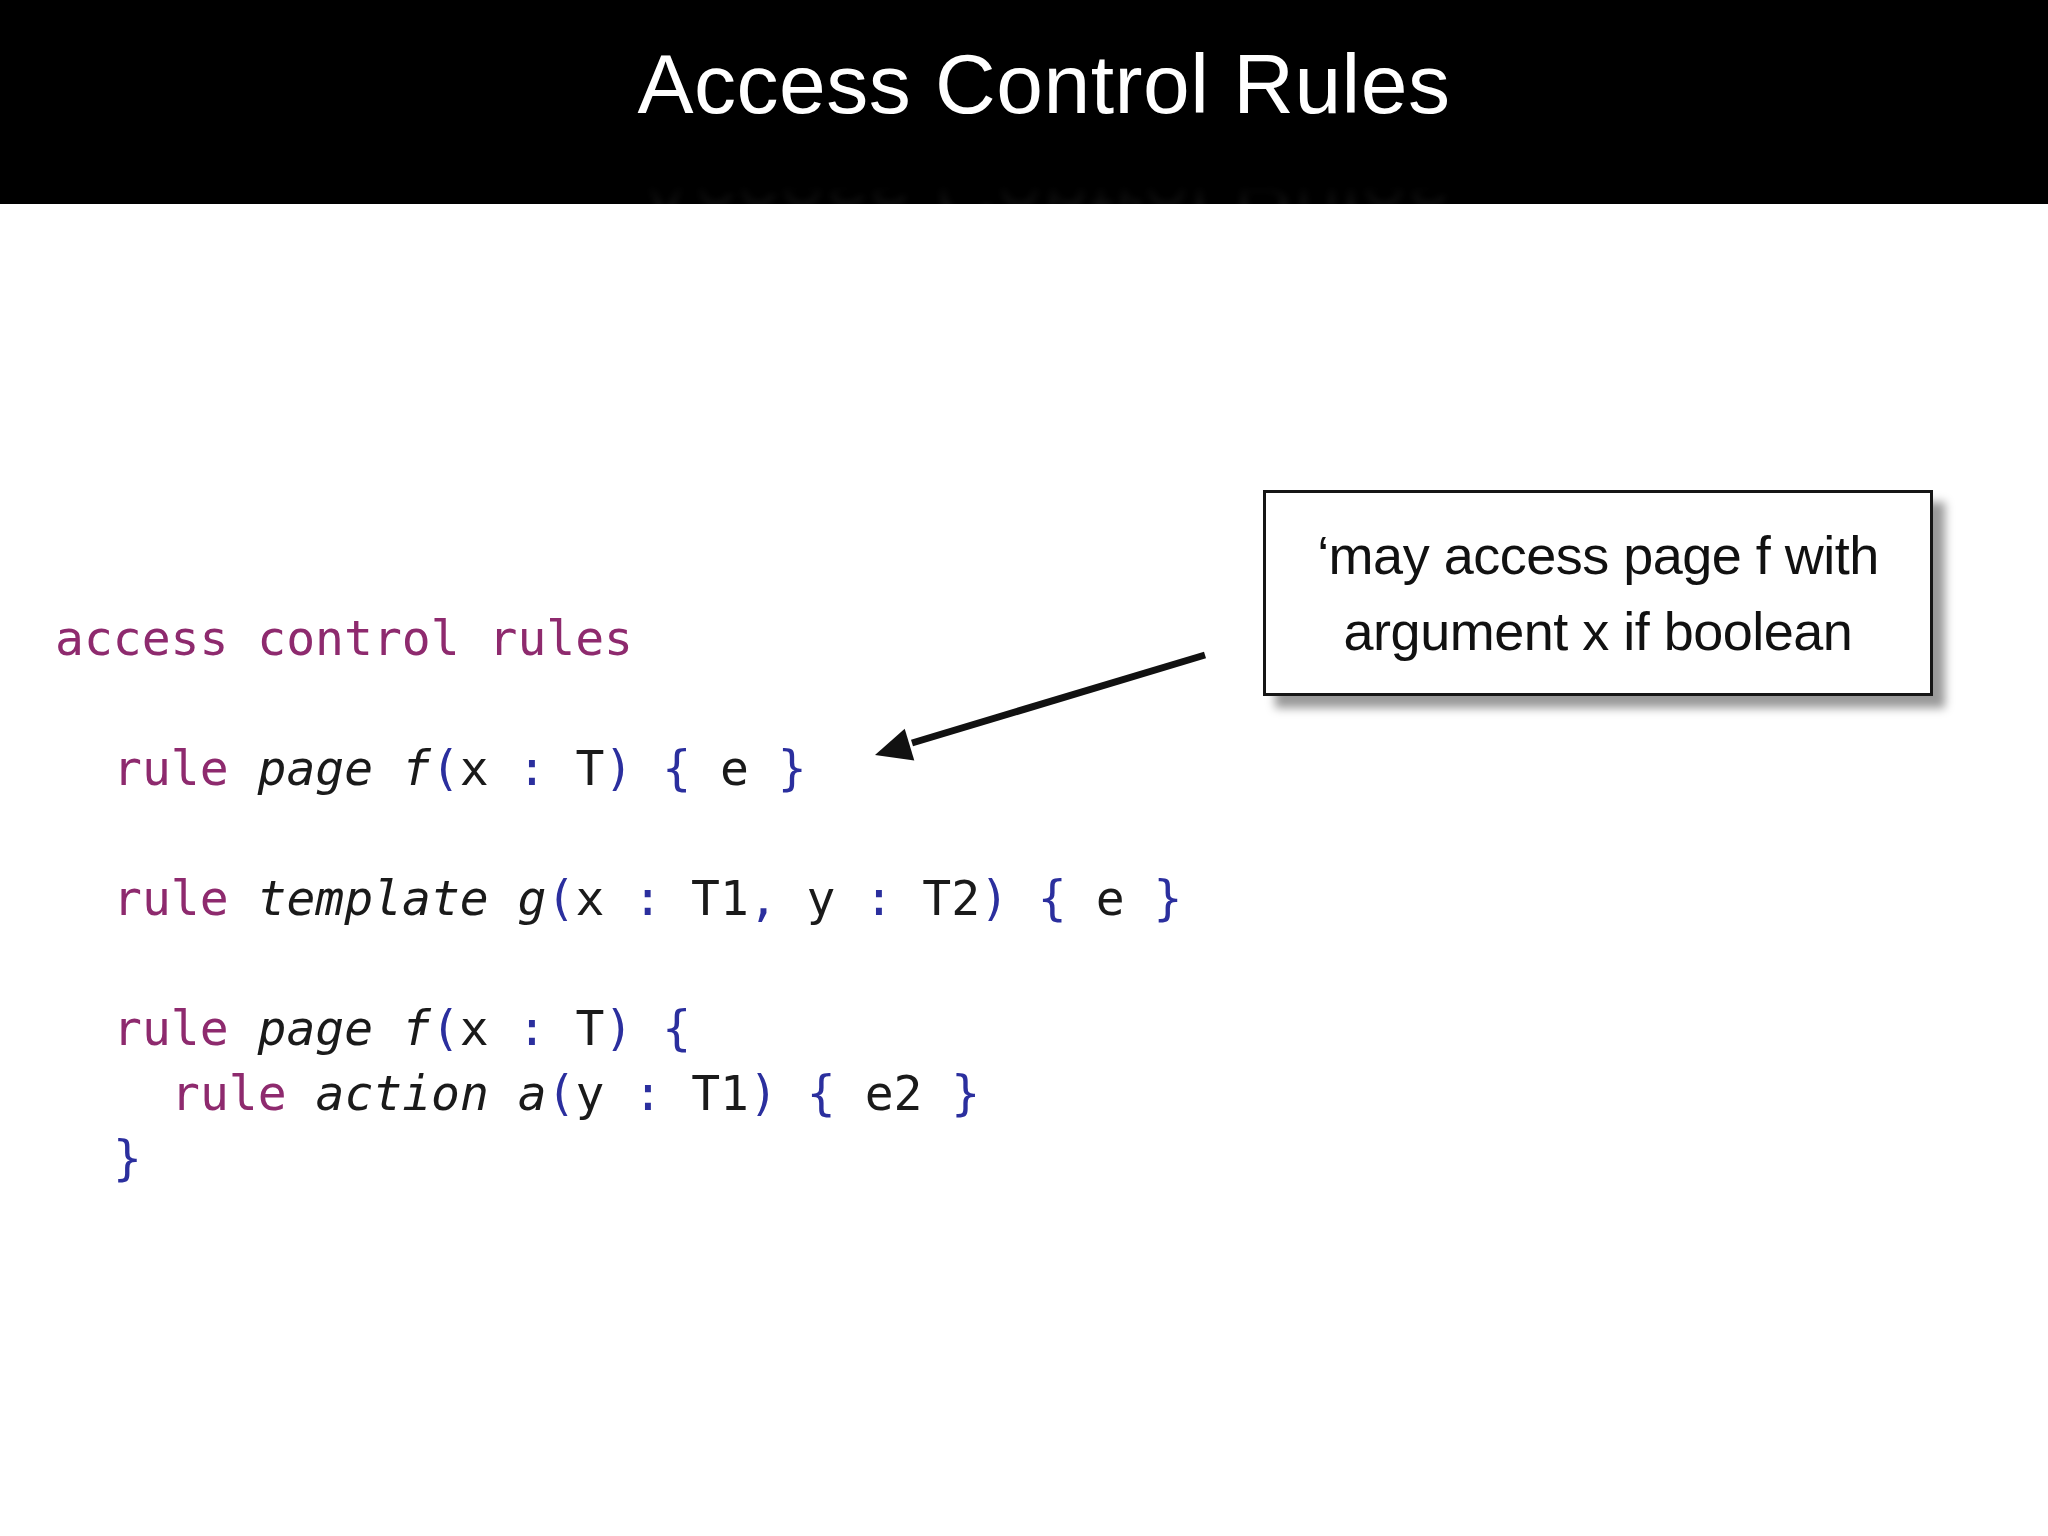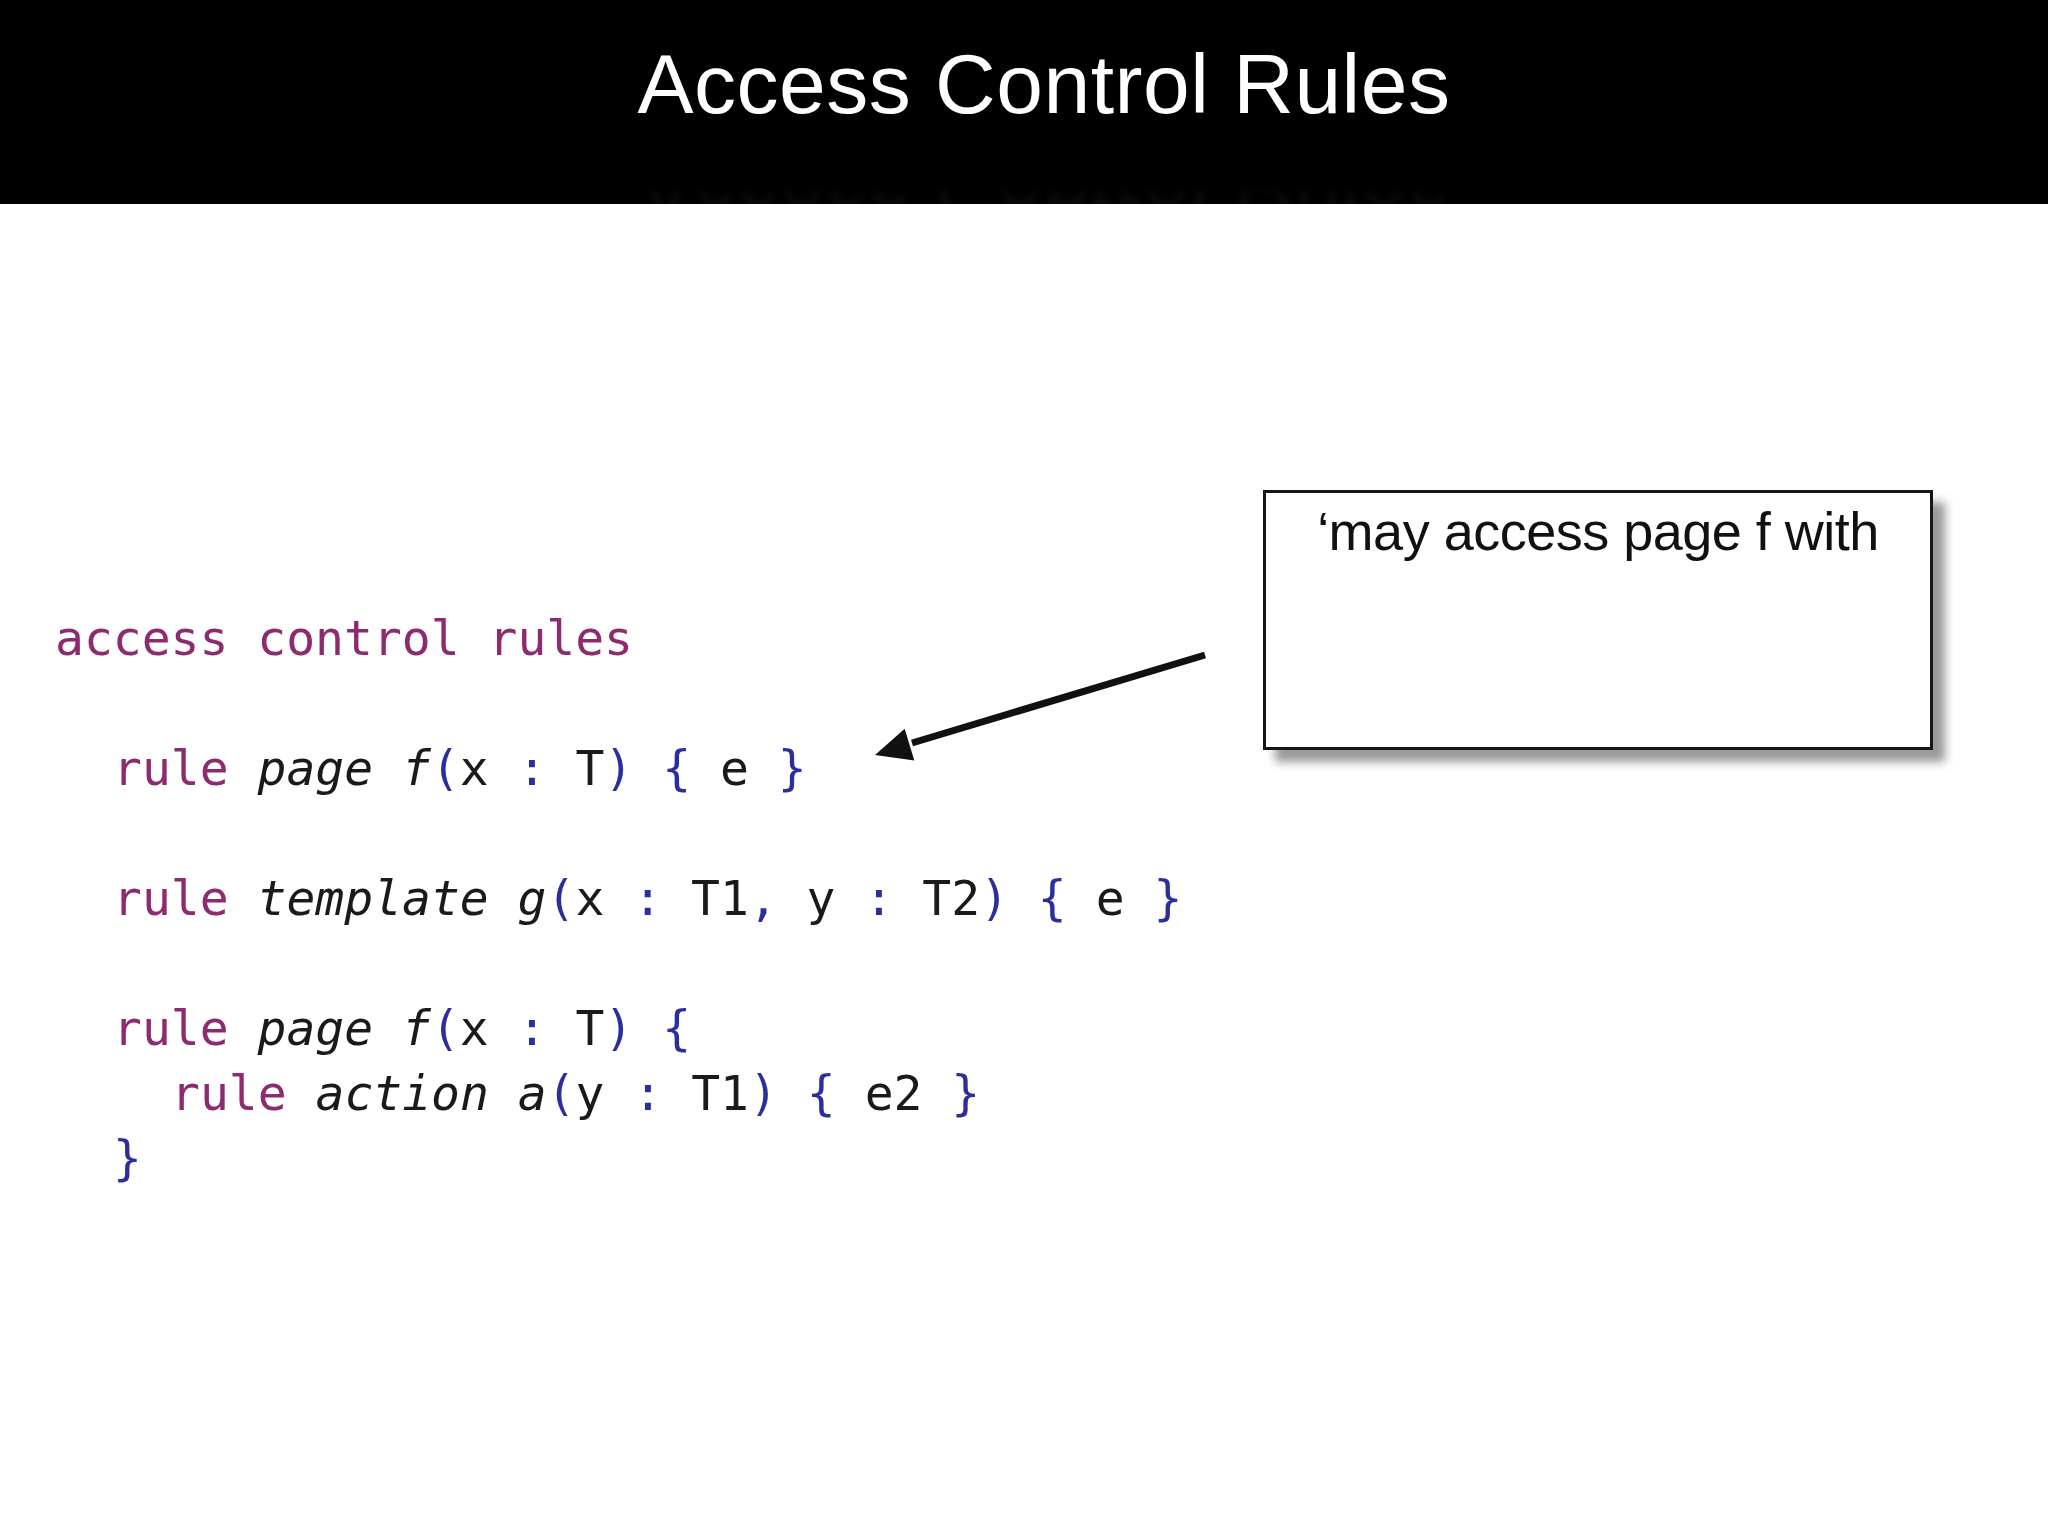--- a/index.html
+++ b/index.html
@@ -72,27 +72,27 @@
   .tk-pl { color: var(--plain, #1a1a1a); }
   .tk-it { color: var(--plain, #1a1a1a); font-style: italic; }
   .tk-fn { color: var(--plain, #1a1a1a); font-style: italic; }
 
   
   .callout-box {
     position: absolute;
     left: 1263px;
     top: 490px;
     width: 670px;
-    height: 260px;
+    height: 206px;
     box-sizing: border-box;
     background: var(--callout-bg, #ffffff);
     border: 3px solid var(--callout-border, #161616);
     box-shadow: 12px 12px 9px rgba(0, 0, 0, 0.40);
     display: flex;
-    flex-direction: row;
+    flex-direction: column;
     justify-content: center;
     text-align: center;
     font-size: 54px;
     line-height: 76px;
     color: var(--callout-text, #111111);
     letter-spacing: -0.5px;
   }
 
   
   .annotation-arrow {
@@ -127,16 +127,17 @@
         <div class="code-line" style="padding-left: 58px;"><span class="tk-pu">}</span></div>
       </div>
 
     <svg class="annotation-arrow" viewBox="0 0 2048 1536" xmlns="http://www.w3.org/2000/svg">
       <line x1="1205" y1="655" x2="912" y2="743" stroke="#111111" stroke-width="7" stroke-linecap="butt"></line>
       <polygon points="875,755 904.7,728.8 914.3,760.4" fill="#111111"></polygon>
     </svg>
 
     <div class="callout-box">
       <div>‘may access page f with</div>
+      <div>argument x if boolean</div>
     </div>
 
   </main>
 </div>
 
 </body></html>

